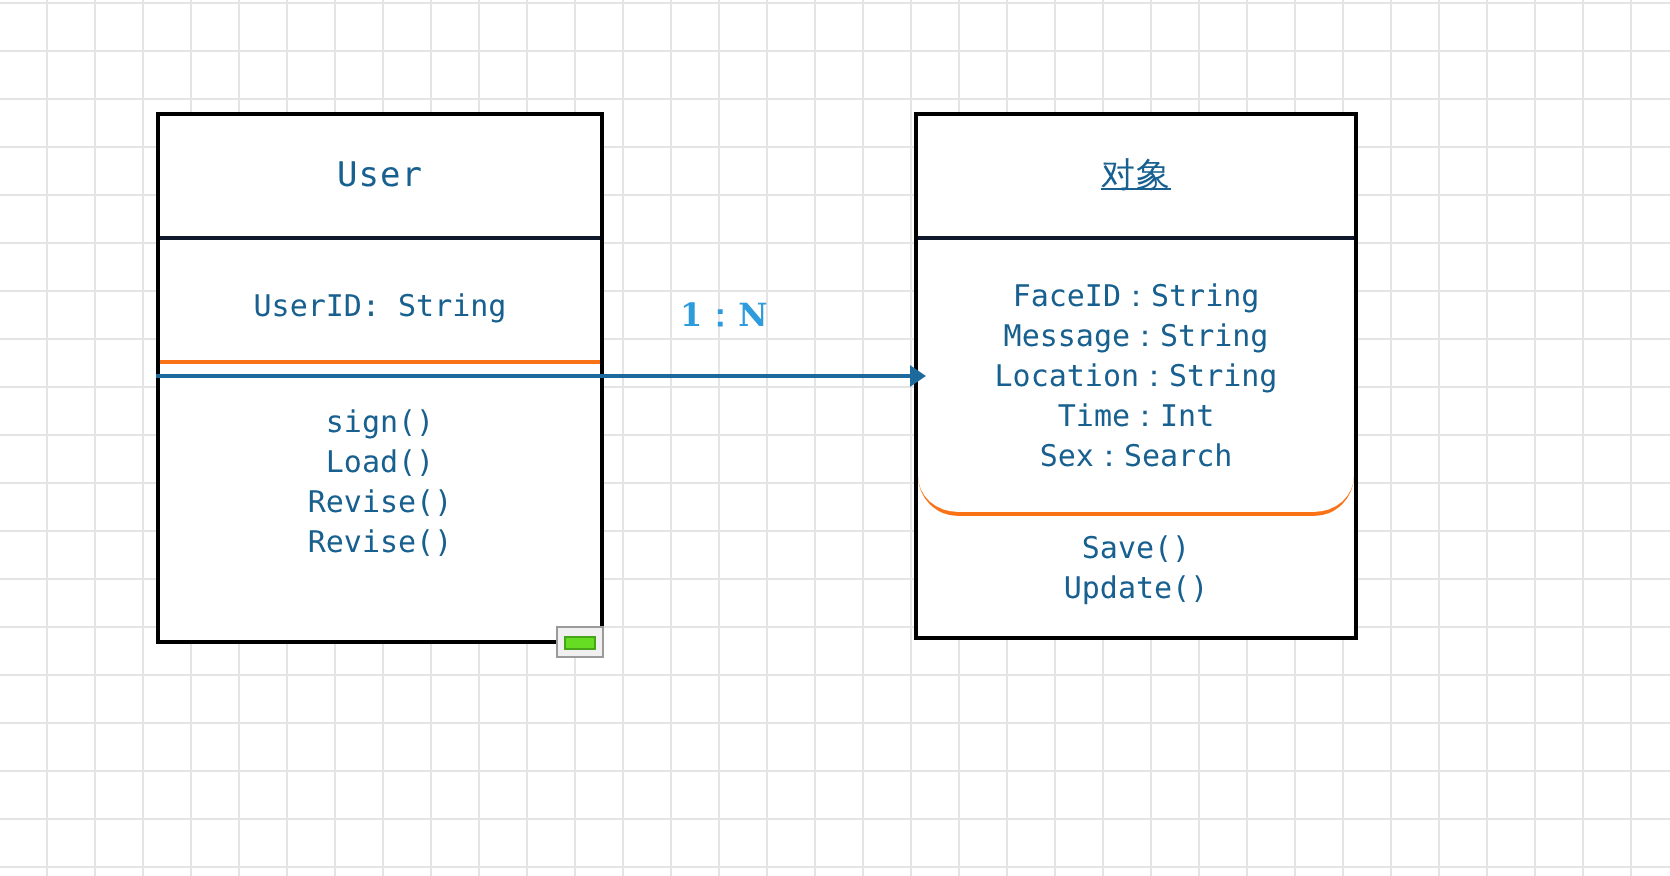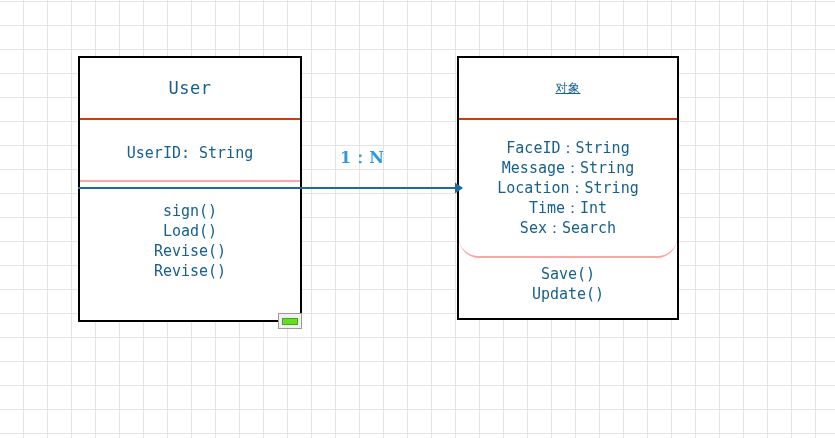--- a/index.html
+++ b/index.html
@@ -45,44 +45,44 @@
 
   .compartment {
     display: flex;
     flex-direction: column;
     align-items: center;
     justify-content: center;
     box-sizing: border-box;
     overflow: hidden;
   }
   .compartment.title {
-    border-bottom: 2px solid #c2410c;
+    border-bottom: 2px solid #0f172a;
   }
   .compartment.attrs {
-    border-bottom: 2px solid #fca5a5;
+    border-bottom: 2px solid #f97316;
   }
 
   #user-box .compartment.title   { height: 62px; }
   #user-box .compartment.attrs   { height: 62px; padding-top: 6px; }
   #user-box .compartment.methods { flex: 1; padding-bottom: 20px; }
 
   #object-box .compartment.title   { height: 62px; }
   #object-box .compartment.attrs   { height: 138px; border-radius: 20px; }
   #object-box .compartment.methods { flex: 1; padding-bottom: 8px; }
 
   .class-title {
     color: #17608f;
     font-size: 17px;
     letter-spacing: 0.5px;
     line-height: 1.2;
     text-align: center;
   }
   .cjk-title {
     font-family: "DejaVu Sans", "Liberation Sans", sans-serif;
-    font-size: 12px;
+    font-size: 17px;
     text-decoration: underline;
   }
   .member {
     color: #17608f;
     font-size: 15px;
     line-height: 20px;
     white-space: pre;
     text-align: center;
   }
   .member.cjk {

